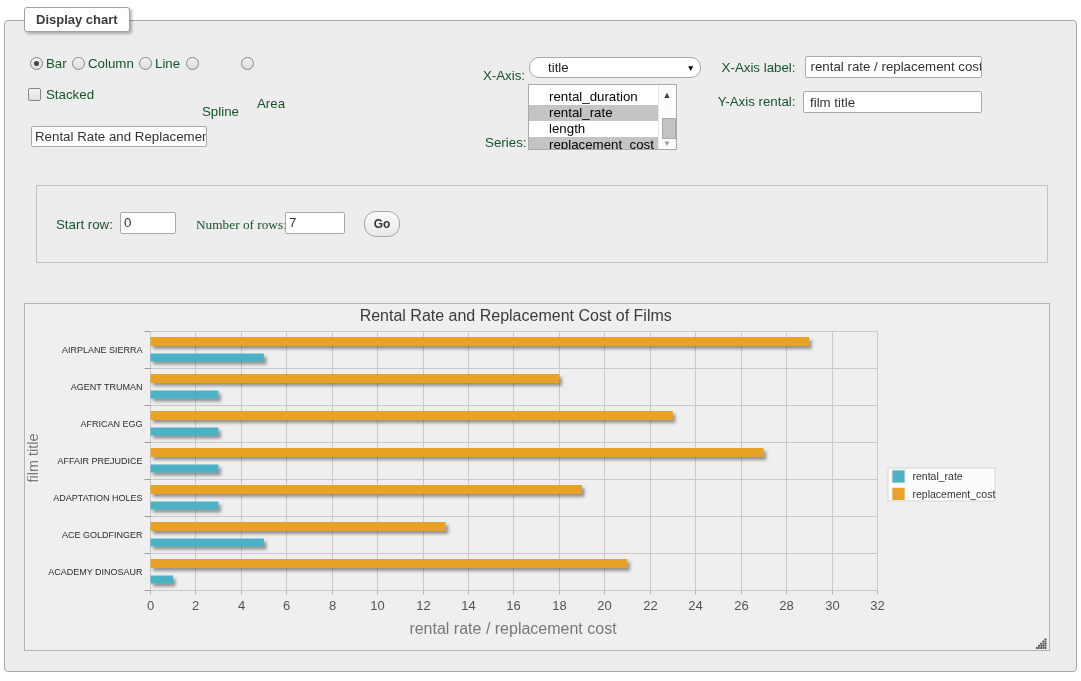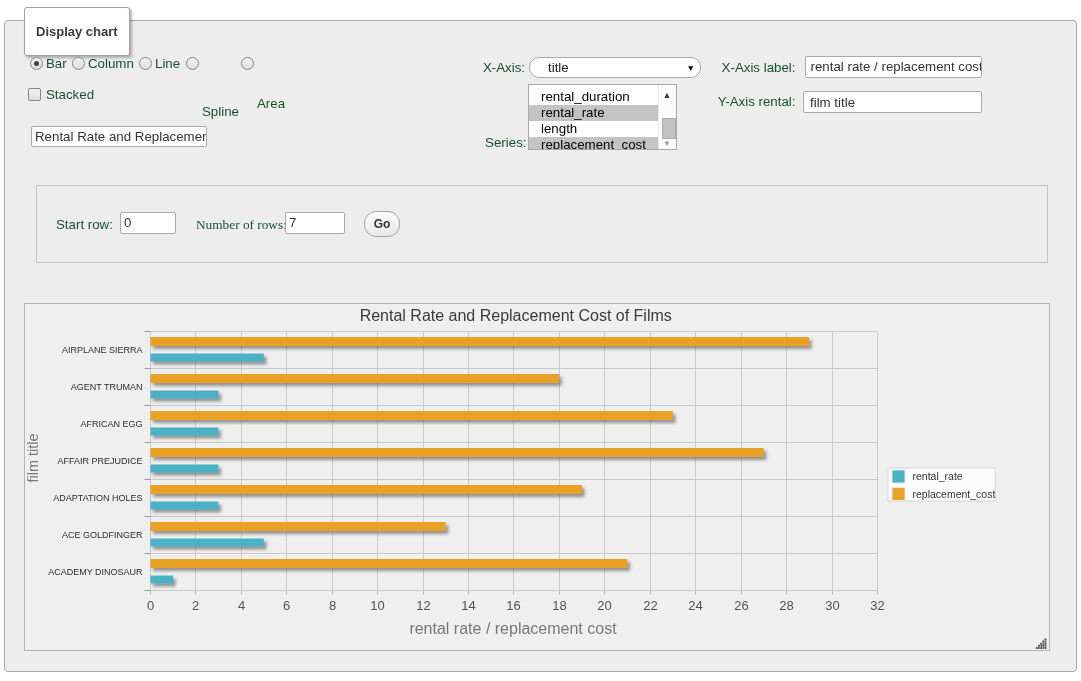--- a/index.html
+++ b/index.html
@@ -1,25 +1,25 @@
 <!DOCTYPE html>
 <html><head><meta charset="utf-8"><style>
 * { margin:0; padding:0; box-sizing:content-box; }
 html,body { width:1081px; height:681px; background:#fff; font-family:"Liberation Sans", sans-serif; }
 #fs { position:absolute; left:4px; top:20px; width:1071px; height:650px; background:#ededed; border:1px solid #a8a8a8; border-radius:4px; }
-#leg { position:absolute; left:24px; top:7px; background:#fff; border:1px solid #a0a0a0; border-radius:3px; box-shadow:2px 2px 3px rgba(0,0,0,0.28); font-weight:bold; font-size:13px; color:#3c3c3c; padding:16px 11px; }
+#leg { position:absolute; left:24px; top:7px; background:#fff; border:1px solid #a0a0a0; border-radius:3px; box-shadow:2px 2px 3px rgba(0,0,0,0.28); font-weight:bold; font-size:13px; color:#3c3c3c; padding:4px 11px; }
 .lbl { position:absolute; font-size:13.3px; color:#14532d; white-space:pre; }
 .radio { position:absolute; width:11px; height:11px; border:1px solid #858585; border-radius:50%; background:linear-gradient(#f2f2f2,#dedede); }
 .radio.on::after { content:""; position:absolute; left:3px; top:3px; width:5px; height:5px; border-radius:50%; background:#424242; }
 .cb { position:absolute; width:11px; height:11px; border:1px solid #858585; border-radius:2px; background:linear-gradient(#f4f4f4,#e0e0e0); }
 .inp { position:absolute; background:#fff; border:1px solid #a9a9a9; border-radius:2px; font-size:13.3px; color:#333; white-space:pre; overflow:hidden; line-height:20px; padding-left:3px; }
 #sel { position:absolute; left:529px; top:57px; width:152px; height:19px; background:#fff; border:1px solid #a9a9a9; border-radius:10px; font-size:13.3px; color:#222; line-height:19px; padding-left:18px; }
 #sel::after { content:"▼"; position:absolute; right:5px; top:0; font-size:8.5px; line-height:21px; color:#000; }
 #list { position:absolute; left:528px; top:84px; width:147px; height:64px; background:#fff; border:1px solid #a9a9a9; font-size:13.3px; color:#000; overflow:hidden; }
-#list .it { height:16px; line-height:16px; padding-left:12px; white-space:pre; } #list .it:first-child { margin-top:4px; }
+#list .it { height:16px; line-height:16px; padding-left:20px; white-space:pre; } #list .it:first-child { margin-top:4px; }
 #list .it.sel { background:#c4c4c4; }
 #sb { position:absolute; right:0; top:0; width:17px; height:64px; background:#fcfcfc; border-left:1px solid #e8e8e8; }
 #sb .up { position:absolute; top:0; left:3.5px; font-size:9px; line-height:1; color:#3d3d3d; margin-top:6px; } #sb .up::after { content:"▲"; }
 #sb .dn { position:absolute; bottom:1.5px; left:4px; font-size:8px; line-height:1; color:#9a9a9a; } #sb .dn::after { content:"▼"; }
 #sb .th { position:absolute; top:33px; left:2.5px; width:12px; height:19px; background:#c3c3c3; border:0.5px solid #ababab; }
 #panel { position:absolute; left:36px; top:185px; width:1010px; height:76px; border:1px solid #c2c2c2; background:#ededed; }
 #go { position:absolute; left:364px; top:211px; width:34px; height:24px; border:1px solid #a6a6a6; border-radius:12px; background:linear-gradient(#fbfbfb,#e8e8e8); font-weight:bold; font-size:12px; color:#333; text-align:center; line-height:24px; }
 #chart { position:absolute; left:24px; top:303px; width:1024px; height:346px; border:1px solid #b4b4b4; background:#efefef; }
 </style></head>
 <body>
@@ -31,21 +31,21 @@
 <span class="lbl" style="left:88px;top:56px;">Column</span>
 <div class="radio" style="left:139px;top:57px;"></div>
 <span class="lbl" style="left:155px;top:56px;">Line</span>
 <div class="radio" style="left:186px;top:57px;"></div>
 <span class="lbl" style="left:202px;top:56px;margin-top:48px;">Spline</span>
 <div class="radio" style="left:241px;top:57px;"></div>
 <span class="lbl" style="left:257px;top:60px;margin-top:36px;">Area</span>
 <div class="cb" style="left:28px;top:88px;"></div>
 <span class="lbl" style="left:46px;top:87px;">Stacked</span>
 <input class="inp" style="left: 31px; top: 126px; width: 171px; height: 19px;" value="Rental Rate and Replacement Cost of Films">
-<span class="lbl" style="right:556px;top:60px;text-align:right;">X-Axis:</span>
+<span class="lbl" style="right:556px;top:68px;text-align:right;">X-Axis:</span>
 <div id="sel">title</div>
 <span class="lbl" style="right:554.5px;top:135px;text-align:right;">Series:</span>
 <div id="list">
   <div class="it">rental_duration</div>
   <div class="it sel">rental_rate</div>
   <div class="it">length</div>
   <div class="it sel">replacement_cost</div>
   <div id="sb">
       <div class="up"></div>
       <div class="th"></div>

